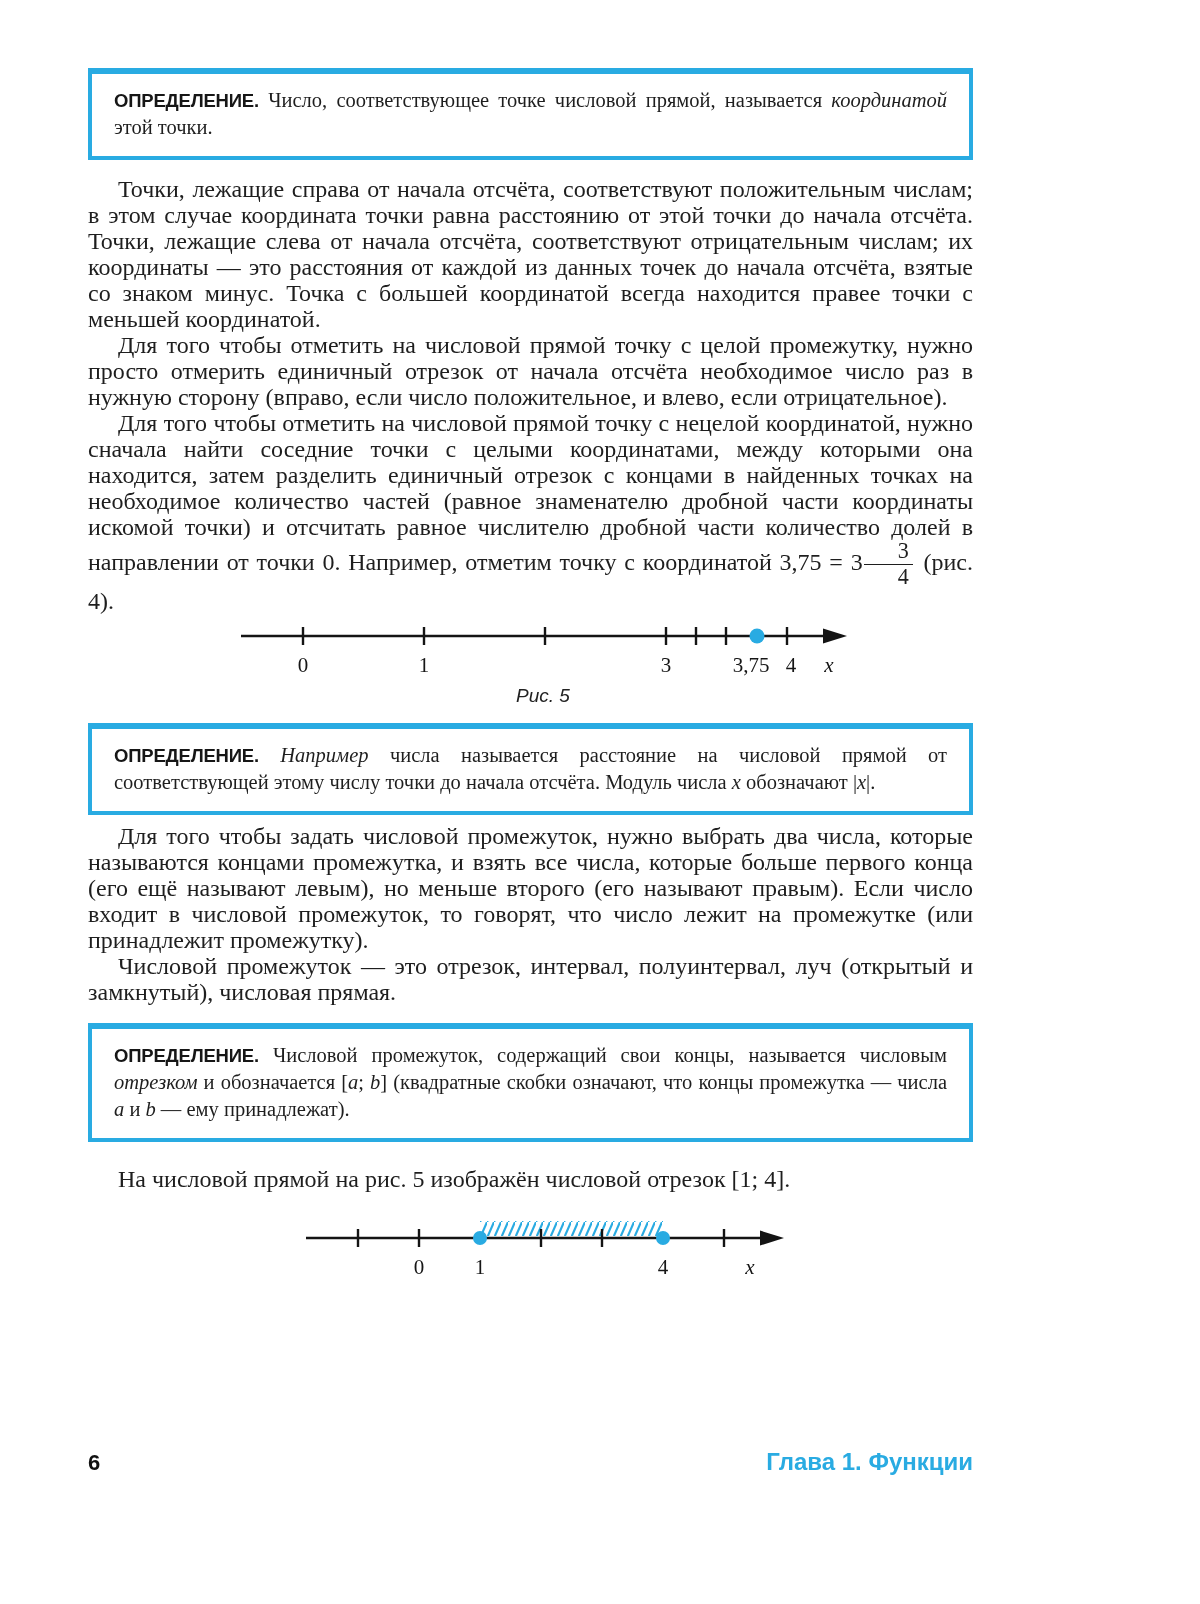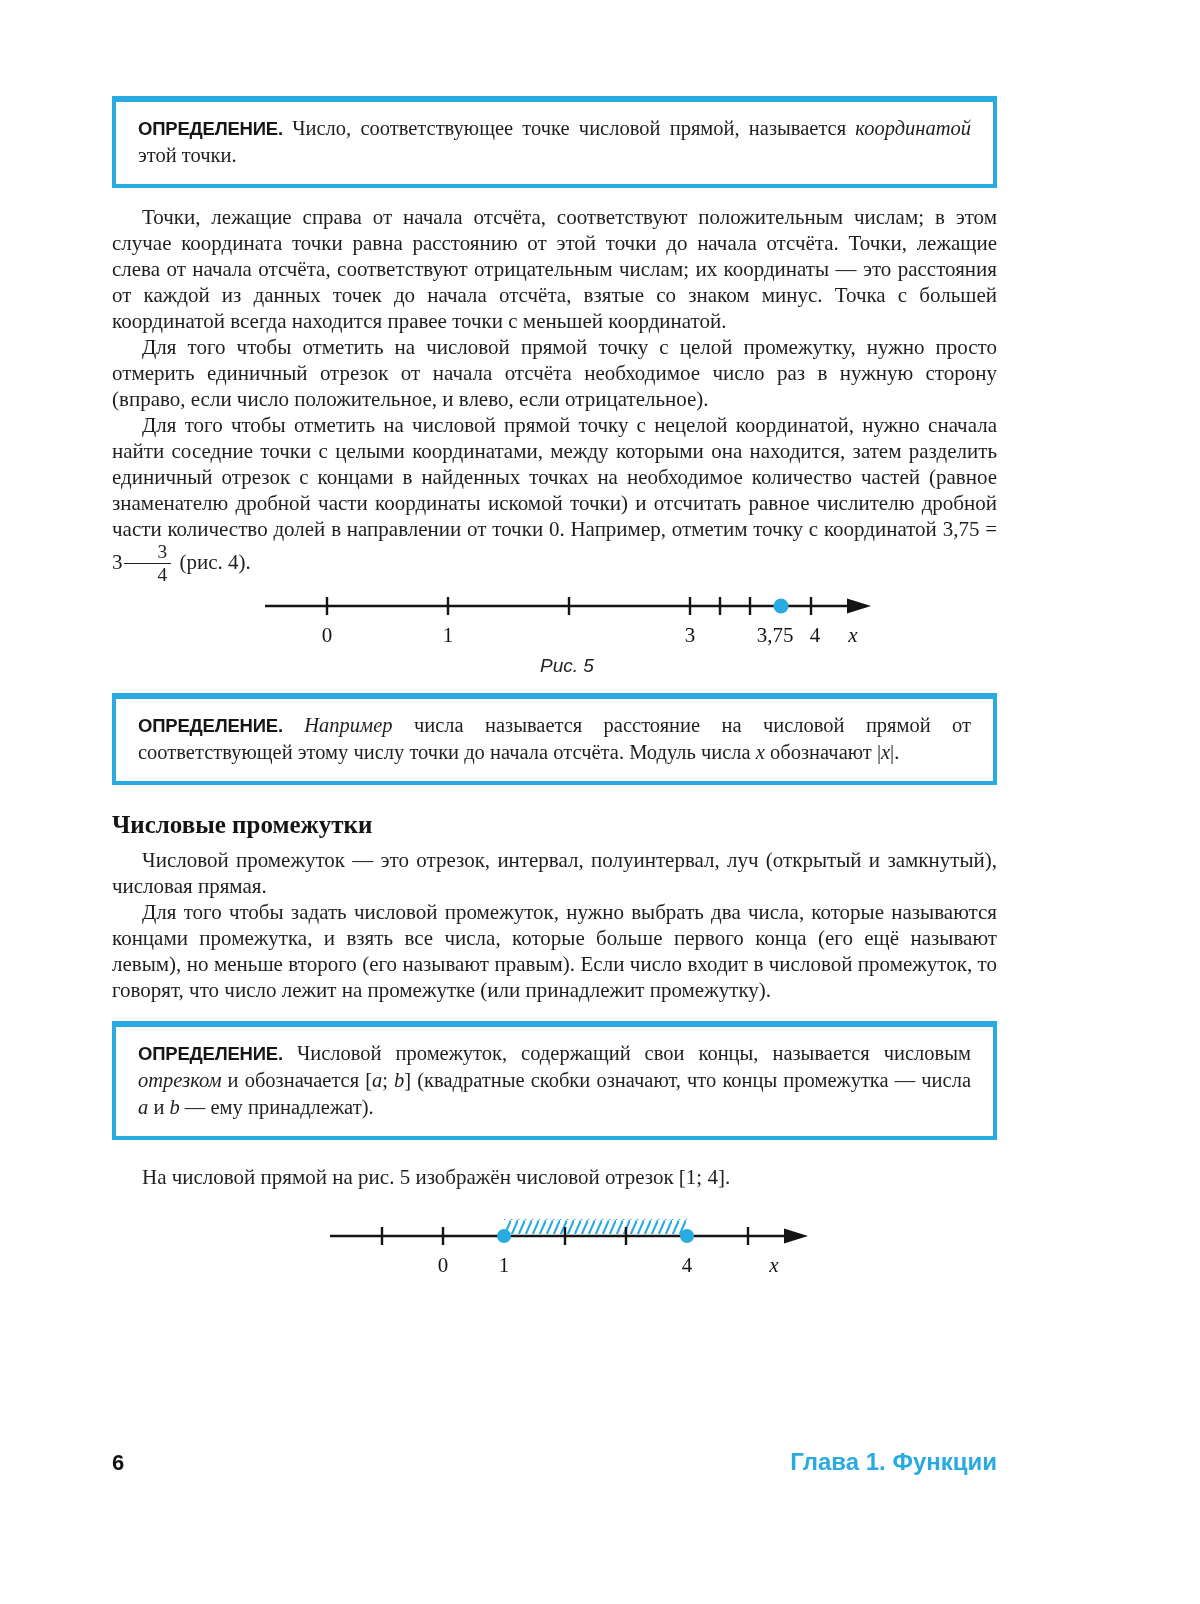--- a/index.html
+++ b/index.html
@@ -2,40 +2,40 @@
 <html lang="ru" style="--accent: #29abe2; --ink: #1e1e1e;"><head>
 <meta charset="utf-8">
 <style>
   :root { --accent:#29abe2; --ink:#1e1e1e; }
   * { box-sizing:border-box; }
   html,body { margin:0; padding:0; }
   body {
     width:1200px; height:1604px; background:#ffffff; overflow:hidden;
     font-family:"Liberation Serif", serif; color:var(--ink);
   }
-  .page { position:relative; width:885px; margin-left:112px; padding-top:96px; }
+  .page { position:relative; width:885px; margin-left:88px; padding-top:68px; }
 
   
   .defbox {
     border:4px solid var(--accent); border-top-width:6px;
     padding:13px 22px 15px 22px; background:#fff;
   }
   .defbox + * { }
   .deftext {
     margin:0; font-size:20.5px; line-height:27px; text-align:justify; color:var(--ink);
   }
   .deflabel {
     font-family:"Liberation Sans", sans-serif; font-weight:bold; font-size:18.5px;
     letter-spacing:-0.2px; color:#161616;
   }
   .it { font-style:italic; }
 
   
   .bodytext p {
-    margin:0; font-size:21px; line-height:26px; text-align:justify;
+    margin:0; font-size:24px; line-height:26px; text-align:justify;
     text-indent:30px; color:var(--ink);
   }
   .bodytext { margin-top:16px; }
 
   
   .frac {
     display:inline-block; vertical-align:-0.62em; text-align:center;
     line-height:1.02; font-size:0.92em; margin:0 3px 0 1px;
   }
   .frac .num { display:block; padding:0 4px 1px 4px; border-bottom:1.6px solid var(--ink); }
@@ -114,25 +114,24 @@
       <text class="ticklabel" x="558" y="56">4</text>
       <text class="axislabel" x="596" y="56">x</text>
     </svg>
     <div class="caption">Рис. 5</div>
   </div>
 
   <div class="defbox mt-box2">
     <p class="deftext"><span class="deflabel">ОПРЕДЕЛЕНИЕ.</span><span> </span><span class="it">Например</span><span> числа называется расстояние на числовой прямой от соответствующей этому числу точки до начала отсчёта. Модуль числа </span><span class="it">x</span><span> обозначают |</span><span class="it">x</span><span>|.</span></p>
   </div>
 
-  <h2 class="section">Числовые промежутки</h2>
 
   <div class="bodytext" style="margin-top:8px;">
+    <p>Для того чтобы задать числовой промежуток, нужно выбрать два числа, которые называются концами промежутка, и взять все числа, которые больше первого конца (его ещё называют левым), но меньше второго (его называют правым). Если число входит в числовой промежуток, то говорят, что число лежит на промежутке (или принадлежит промежутку).</p>
     <p>Числовой промежуток — это отрезок, интервал, полуинтервал, луч (открытый и замкнутый), числовая прямая.</p>
-    <p>Для того чтобы задать числовой промежуток, нужно выбрать два числа, которые называются концами промежутка, и взять все числа, которые больше первого конца (его ещё называют левым), но меньше второго (его называют правым). Если число входит в числовой промежуток, то говорят, что число лежит на промежутке (или принадлежит промежутку).</p>
   </div>
 
   <div class="defbox mt-box3">
     <p class="deftext"><span class="deflabel">ОПРЕДЕЛЕНИЕ.</span><span> Числовой промежуток, содержащий свои концы, называется числовым </span><span class="it">отрезком</span><span> и обозначается [</span><span class="it">a</span><span>; </span><span class="it">b</span><span>] (квадратные скобки означают, что концы промежутка — числа </span><span class="it">a</span><span> и </span><span class="it">b</span><span> — ему принадлежат).</span></p>
   </div>
 
   <div class="bodytext p-after-box">
     <p>На числовой прямой на рис. 5 изображён числовой отрезок [1; 4].</p>
   </div>
 

